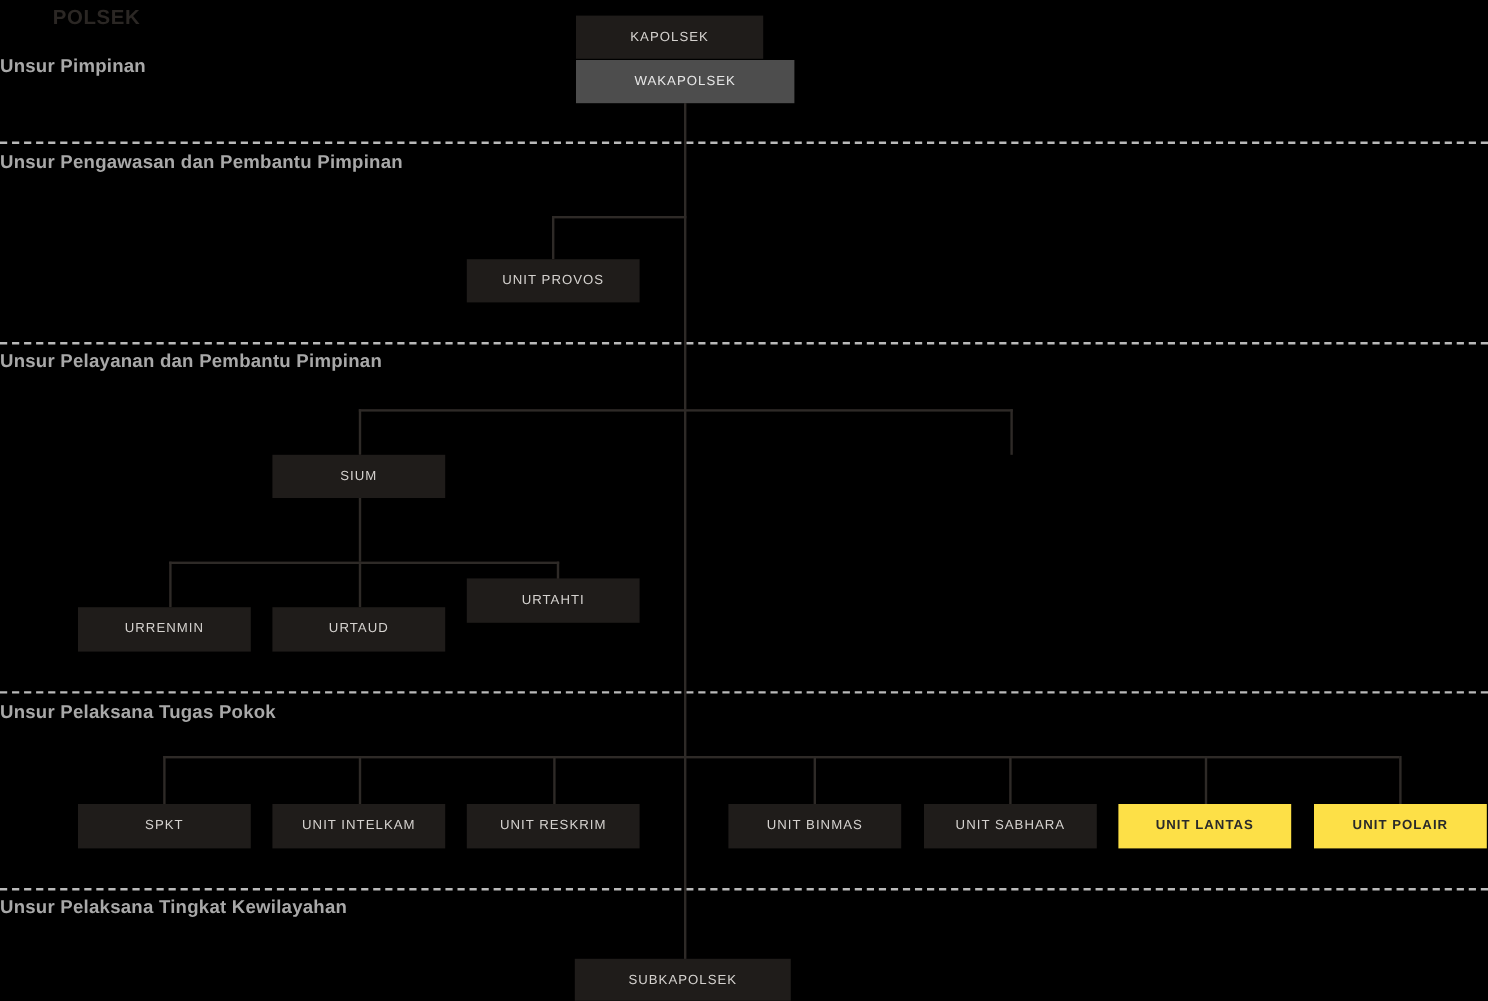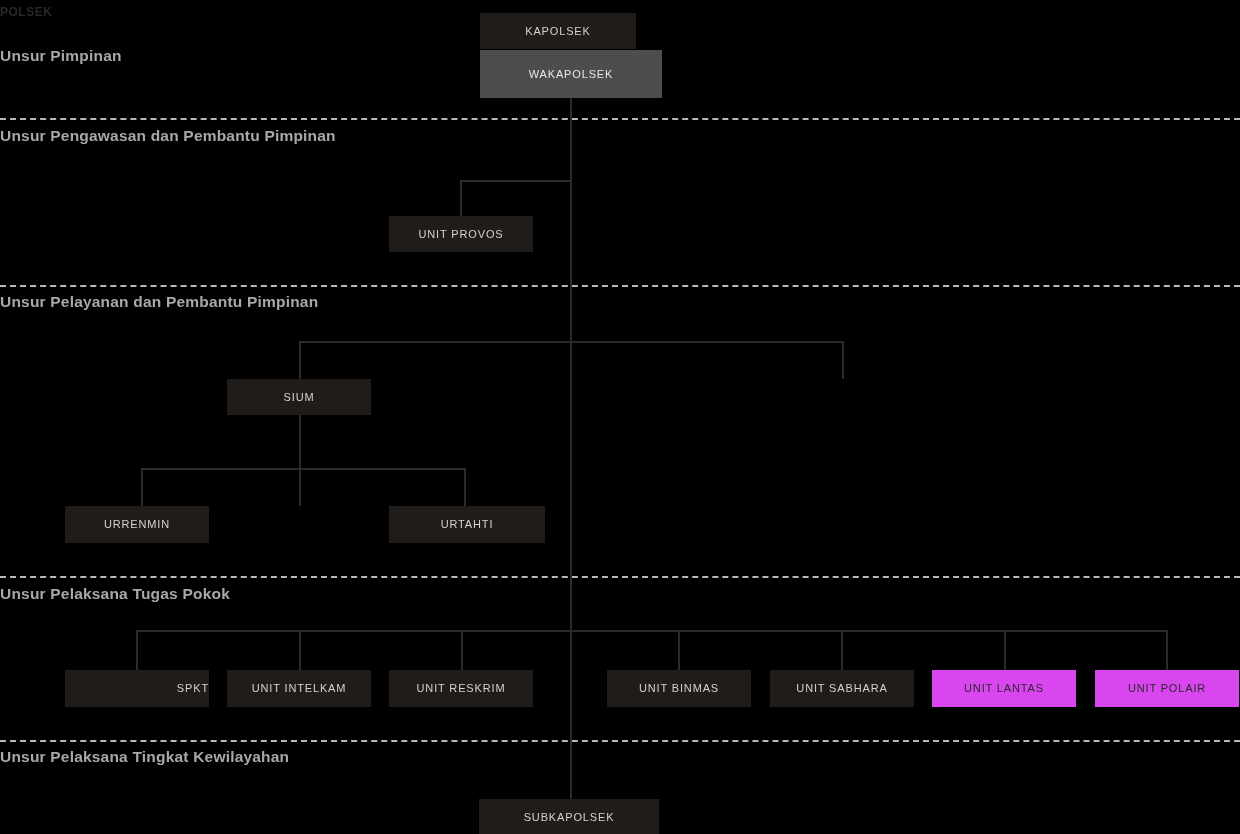--- a/index.html
+++ b/index.html
@@ -26,25 +26,26 @@
     font-size: 15.5px;
     font-weight: 700;
     letter-spacing: 0.2px;
     white-space: nowrap;
     line-height: 1;
   }
   .band-title {
     position: absolute;
     left: 0;
     color: #2b2724;
-    font-size: 12px;
+    font-size: 17px;
     font-weight: 700;
     letter-spacing: 0.5px;
     white-space: nowrap;
     line-height: 1;
+    padding-left: 44px;
   }
 
   
   .divider {
     position: absolute;
     left: 0;
     width: 1240px;
     height: 0;
     border-top: 2px dashed #b9b9b9;
   }
@@ -56,21 +57,21 @@
     align-items: center;
     justify-content: center;
     font-size: 11px;
     letter-spacing: 0.85px;
     text-align: center;
     line-height: 1.1;
     white-space: nowrap;
   }
   .node.dark  { background: #1f1c1a; color: #d5d2cf; }
   .node.mid   { background: #4d4d4d; color: #e8e8e8; }
-  .node.light { background: #d946ef; color: #2a2a2a; }
+  .node.light { background: #fde047; color: #2a2a2a; font-weight: bold; }
 
   
   .v-line {
     position: absolute;
     width: 2px;
     background: #2e2a27;
   }
   .h-line {
     position: absolute;
     height: 2px;
@@ -119,43 +120,46 @@
   <div class="v-line" style="left:461px; top:630px; height:40px;"></div>
   <div class="v-line" style="left:678px; top:630px; height:40px;"></div>
   <div class="v-line" style="left:841px; top:630px; height:40px;"></div>
   <div class="v-line" style="left:1004px; top:630px; height:40px;"></div>
   <div class="v-line" style="left:1166px; top:630px; height:40px;"></div>
 
   <div class="node dark" style="left:480px; top:13px; width:156px; height:36px;">
     <span>KAPOLSEK</span>
   </div>
 
-  <div class="node mid" style="left:480px; top:50px; width:182px; height:48px;">
+  <div class="node mid" style="left:480px; top:50px; width:182px; height:36px;">
     <span>WAKAPOLSEK</span>
   </div>
 
   <div class="node dark" style="left:389px; top:216px; width:144px; height:36px;">
     <span>UNIT PROVOS</span>
   </div>
 
   <div class="node dark" style="left:227px; top:379px; width:144px; height:36px;">
     <span>SIUM</span>
   </div>
 
 
   <div class="node dark" style="left:65px; top:506px; width:144px; height:37px;">
     <span>URRENMIN</span>
   </div>
 
+  <div class="node dark" style="left:227px; top:506px; width:144px; height:37px;">
+    <span>URTAUD</span>
+  </div>
 
-  <div class="node dark" style="left:389px; top:506px; width:156px; height:37px;">
+  <div class="node dark" style="left:389px; top:482px; width:144px; height:37px;">
     <span>URTAHTI</span>
   </div>
 
-  <div class="node dark" style="left:65px; top:670px; width:144px; height:37px;justify-content:flex-end;">
+  <div class="node dark" style="left:65px; top:670px; width:144px; height:37px;">
     <span>SPKT</span>
   </div>
 
   <div class="node dark" style="left:227px; top:670px; width:144px; height:37px;">
     <span>UNIT INTELKAM</span>
   </div>
 
   <div class="node dark" style="left:389px; top:670px; width:144px; height:37px;">
     <span>UNIT RESKRIM</span>
   </div>

